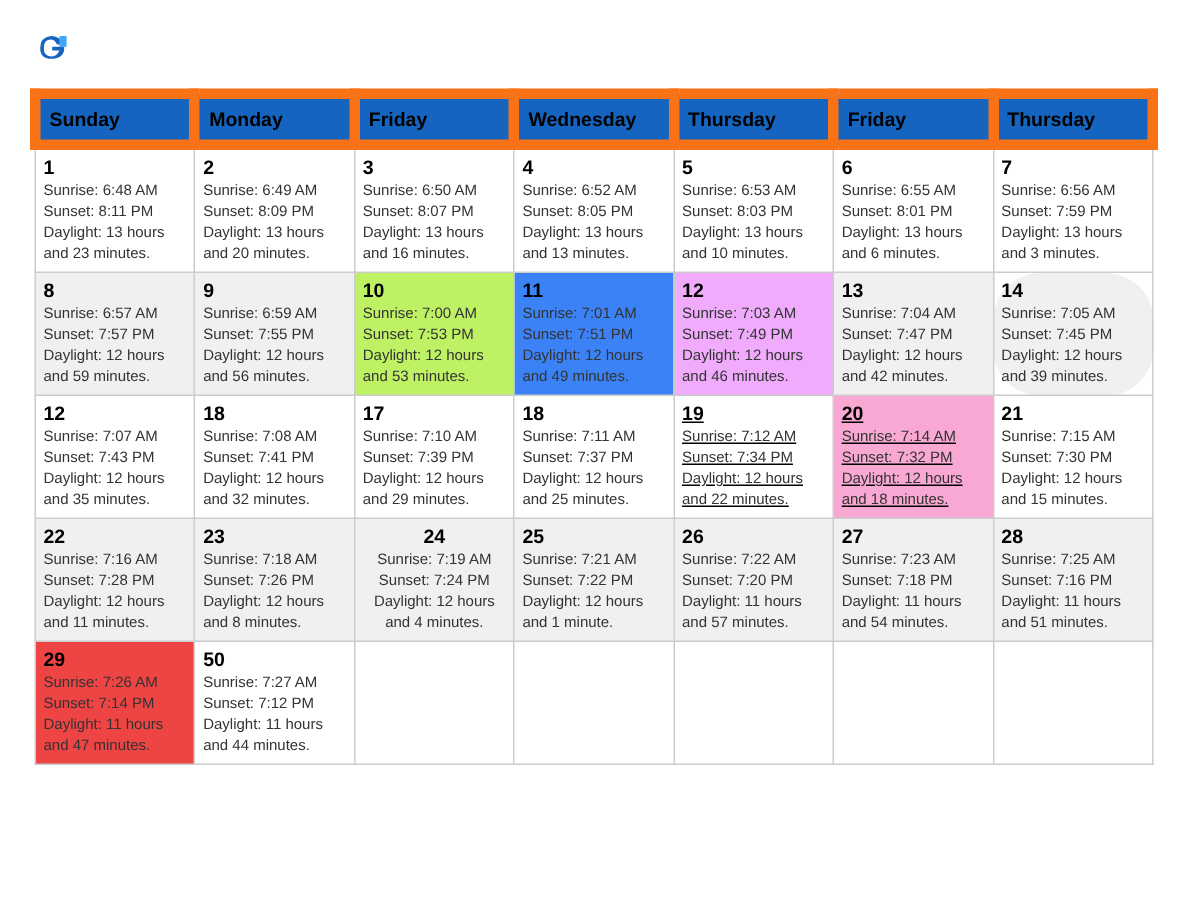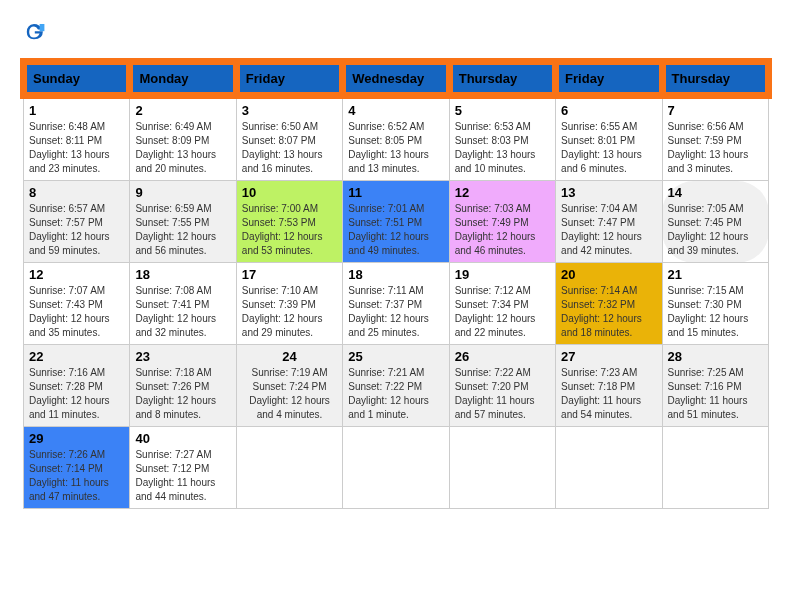--- a/index.html
+++ b/index.html
@@ -185,25 +185,25 @@
           <div class="day-info">Sunrise: 7:08 AM<br>Sunset: 7:41 PM<br>Daylight: 12 hours<br>and 32 minutes.</div>
         </td>
         <td style="background: rgb(255, 255, 255);">
           <span class="day-num">17</span>
           <div class="day-info">Sunrise: 7:10 AM<br>Sunset: 7:39 PM<br>Daylight: 12 hours<br>and 29 minutes.</div>
         </td>
         <td style="background: rgb(255, 255, 255);">
           <span class="day-num">18</span>
           <div class="day-info">Sunrise: 7:11 AM<br>Sunset: 7:37 PM<br>Daylight: 12 hours<br>and 25 minutes.</div>
         </td>
-        <td style="background: rgb(255, 255, 255);">
+        <td style="background: rgb(255, 255, 255); text-decoration: underline;">
           <span class="day-num">19</span>
           <div class="day-info">Sunrise: 7:12 AM<br>Sunset: 7:34 PM<br>Daylight: 12 hours<br>and 22 minutes.</div>
         </td>
-        <td style="background: #eab308;">
+        <td style="background: #f9a8d4; text-decoration: underline;">
           <span class="day-num">20</span>
           <div class="day-info">Sunrise: 7:14 AM<br>Sunset: 7:32 PM<br>Daylight: 12 hours<br>and 18 minutes.</div>
         </td>
         <td style="background: rgb(255, 255, 255);">
           <span class="day-num">21</span>
           <div class="day-info">Sunrise: 7:15 AM<br>Sunset: 7:30 PM<br>Daylight: 12 hours<br>and 15 minutes.</div>
         </td>
       </tr>
       <tr>
         <td style="background: rgb(240, 240, 240); margin-left: 44px;">
@@ -229,26 +229,26 @@
         <td style="background: rgb(240, 240, 240);">
           <span class="day-num">27</span>
           <div class="day-info">Sunrise: 7:23 AM<br>Sunset: 7:18 PM<br>Daylight: 11 hours<br>and 54 minutes.</div>
         </td>
         <td style="background: rgb(240, 240, 240);">
           <span class="day-num">28</span>
           <div class="day-info">Sunrise: 7:25 AM<br>Sunset: 7:16 PM<br>Daylight: 11 hours<br>and 51 minutes.</div>
         </td>
       </tr>
       <tr>
-        <td style="background: #3b82f6;">
+        <td style="background: #ef4444;">
           <span class="day-num">29</span>
           <div class="day-info">Sunrise: 7:26 AM<br>Sunset: 7:14 PM<br>Daylight: 11 hours<br>and 47 minutes.</div>
         </td>
         <td style="background: rgb(255, 255, 255);">
-          <span class="day-num">40</span>
+          <span class="day-num">50</span>
           <div class="day-info">Sunrise: 7:27 AM<br>Sunset: 7:12 PM<br>Daylight: 11 hours<br>and 44 minutes.</div>
         </td>
         <td class="empty-cell"></td>
         <td class="empty-cell"></td>
         <td class="empty-cell"></td>
         <td class="empty-cell"></td>
         <td class="empty-cell"></td>
       </tr>
     </tbody>
 </table>

